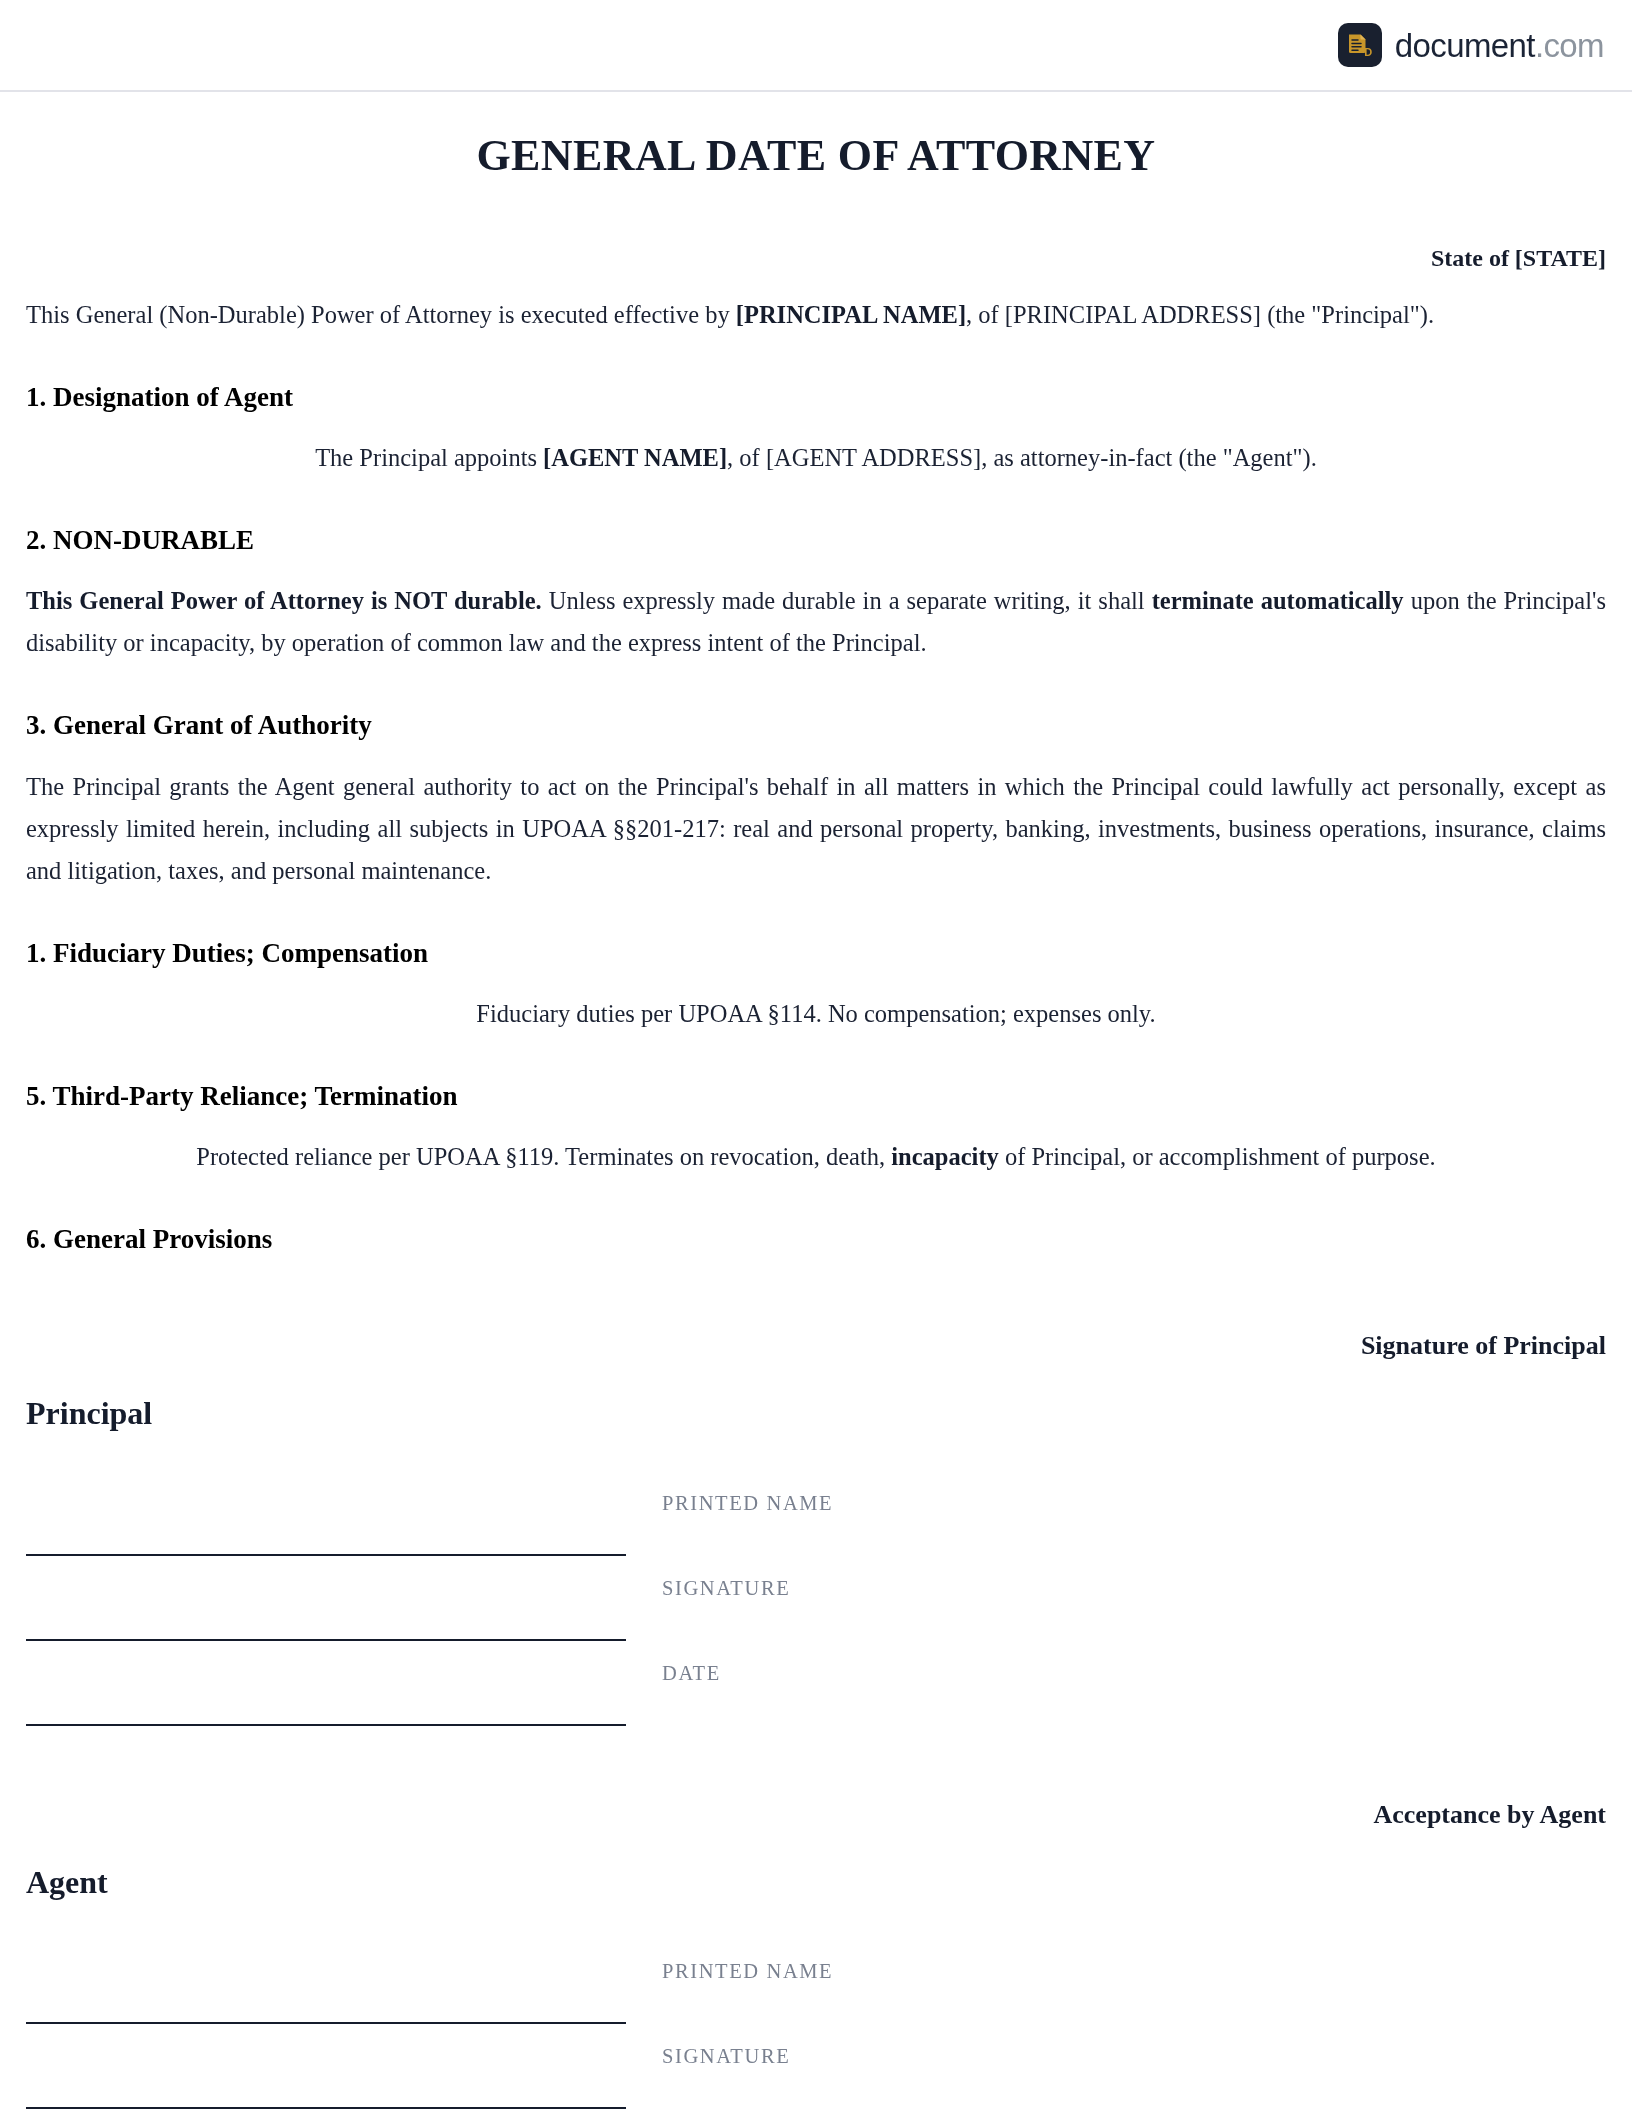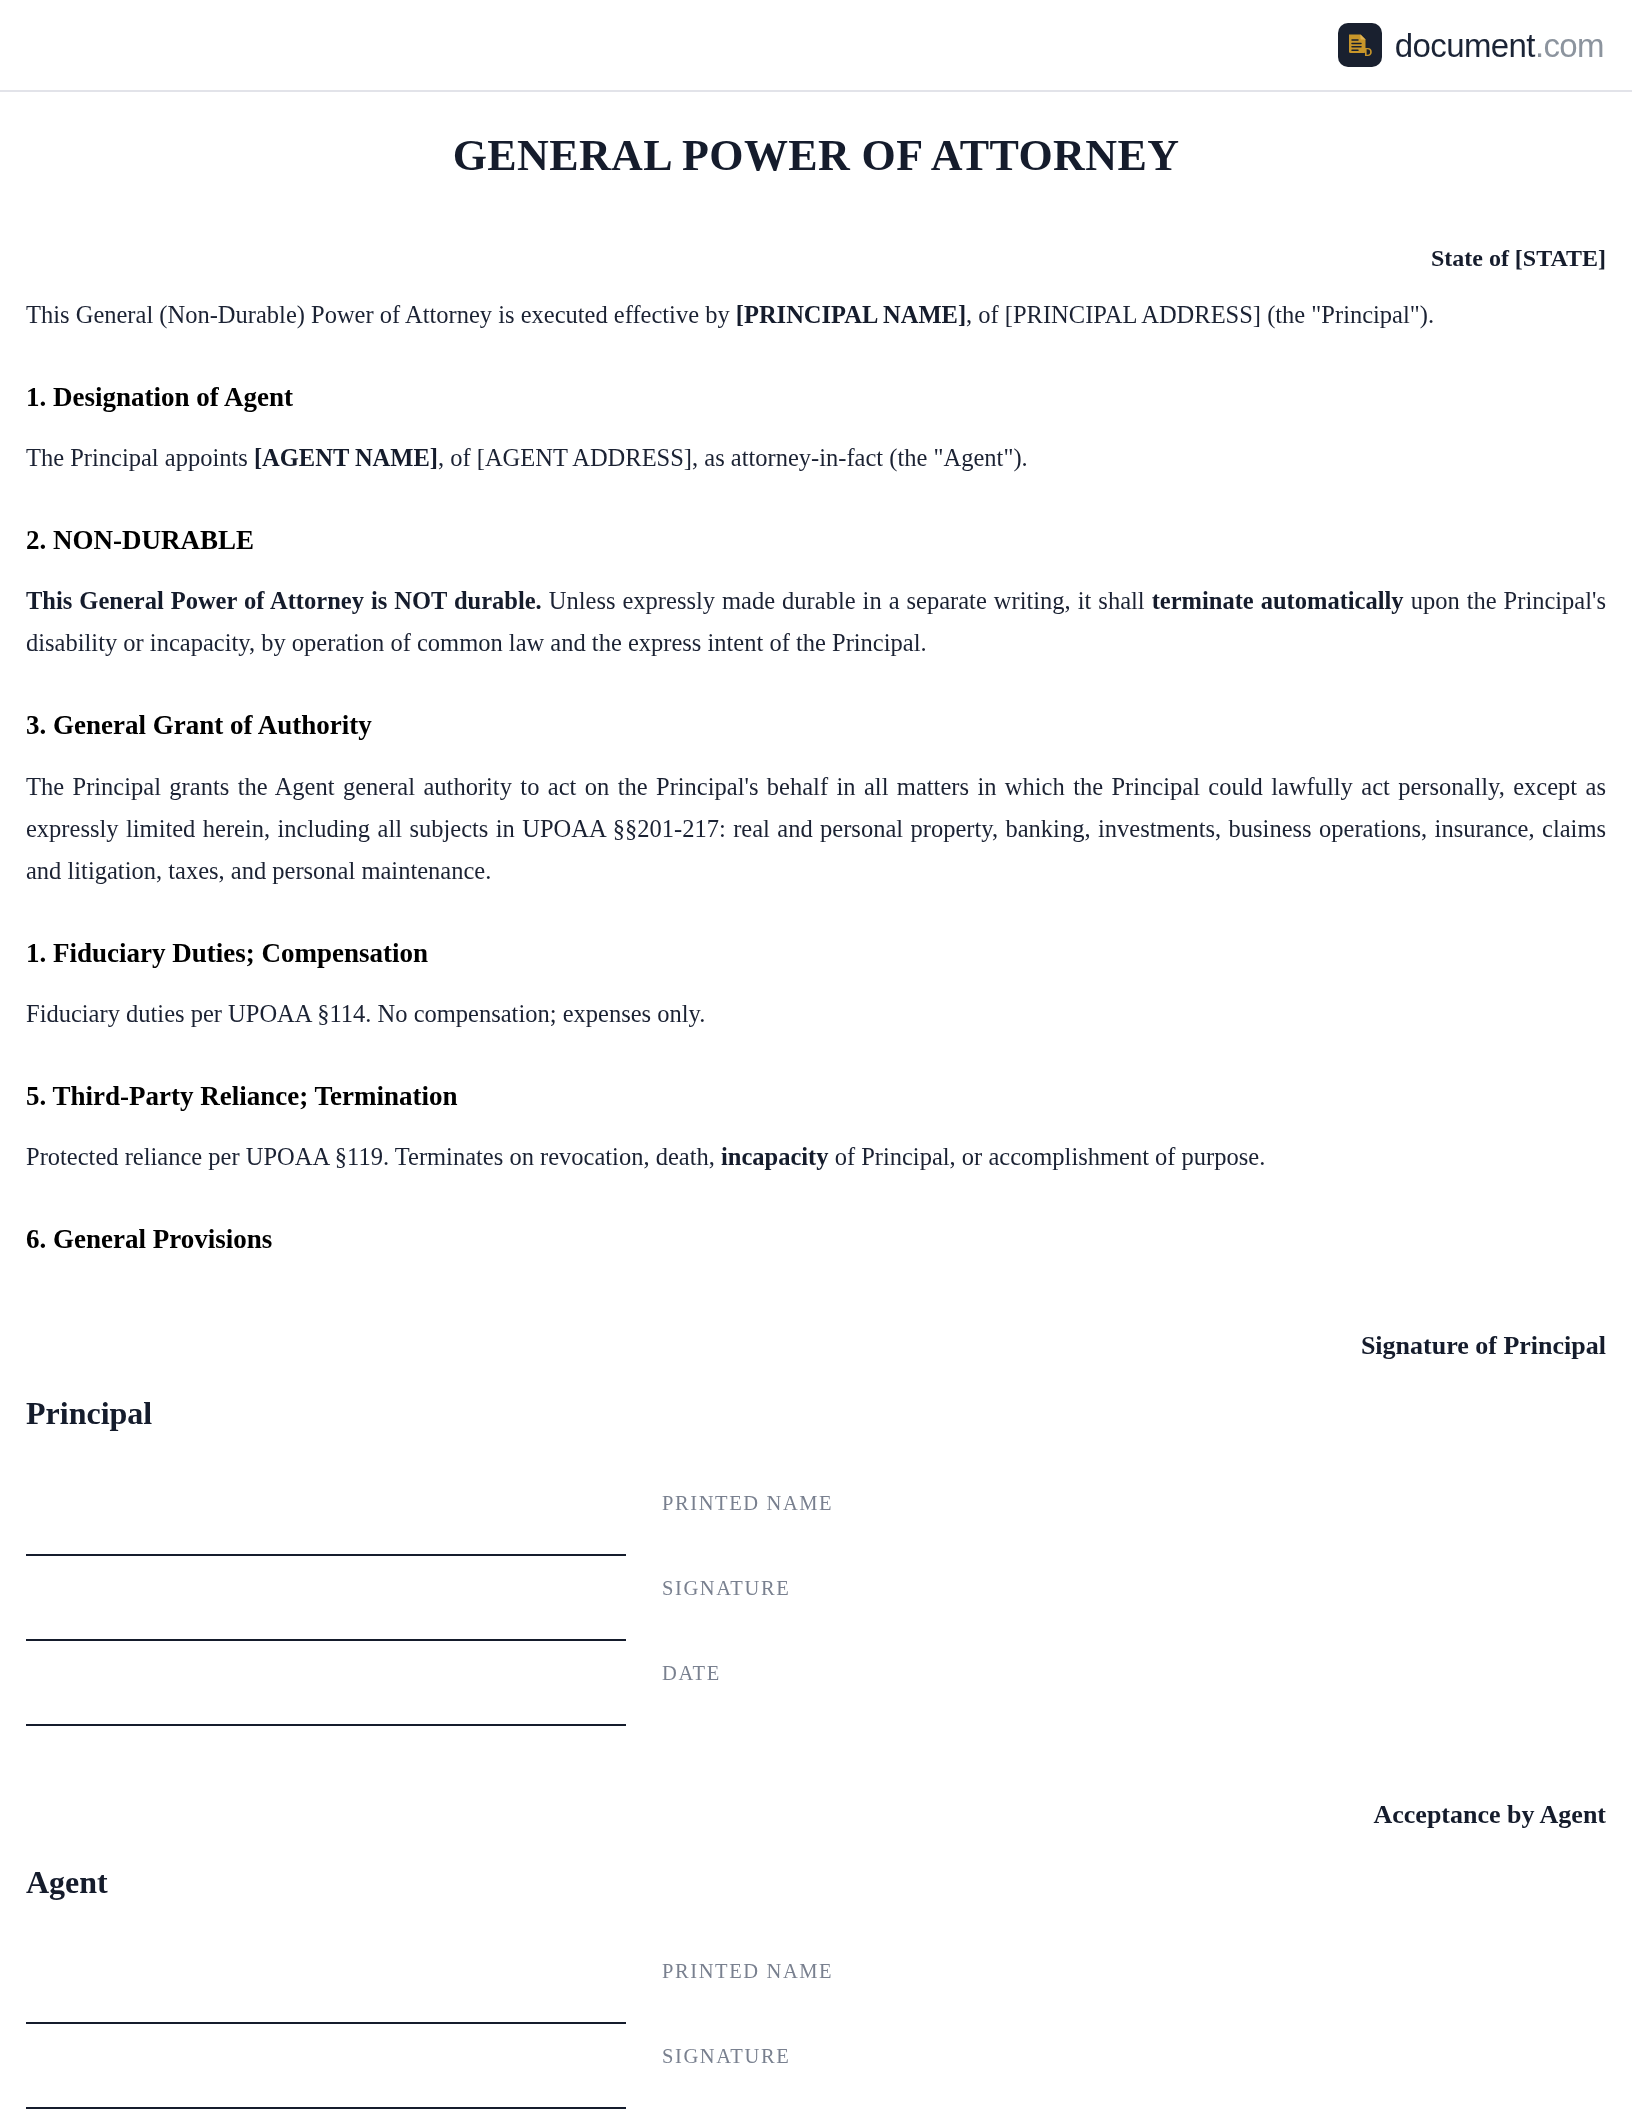--- a/index.html
+++ b/index.html
@@ -73,21 +73,21 @@
     text-align: right;
   }
 
   p.body-text {
     font-size: 24.5px;
     line-height: 1.72;
     color: #1b2233;
     text-align: justify;
     margin: 22px 0 0 0;
   }
-  p.body-text.flush { text-align: left; }
+  p.body-text.flush { text-align: center; }
 
   h2.section-heading {
     font-size: 27px;
     font-weight: bold;
     color: #000000;
     margin: 44px 0 0 0;
     line-height: 1.3;
   }
 
   h3.block-heading {
@@ -149,21 +149,21 @@
       </svg>
     </span>
     <span class="brand-wordmark">
       <span class="w-main">document</span><span class="w-tld">.com</span>
     </span>
   </div>
 </div>
 
 <div class="page">
 
-  <h1 class="doc-title">GENERAL POWER OF ATTORNEY</h1>
+  <h1 class="doc-title">GENERAL DATE OF ATTORNEY</h1>
 
   <div class="state-line">State of [STATE]</div>
 
   <p class="body-text"><span>This General (Non-Durable) Power of Attorney is executed effective by </span><strong>[PRINCIPAL NAME]</strong><span>, of [PRINCIPAL ADDRESS] (the "Principal").</span></p>
 
   <h2 class="section-heading">1. Designation of Agent</h2>
   <p class="body-text flush"><span>The Principal appoints </span><strong>[AGENT NAME]</strong><span>, of [AGENT ADDRESS], as attorney-in-fact (the "Agent").</span></p>
 
   <h2 class="section-heading">2. NON-DURABLE</h2>
   <p class="body-text"><strong>This General Power of Attorney is NOT durable.</strong><span> Unless expressly made durable in a separate writing, it shall </span><strong>terminate automatically</strong><span> upon the Principal's disability or incapacity, by operation of common law and the express intent of the Principal.</span></p>

